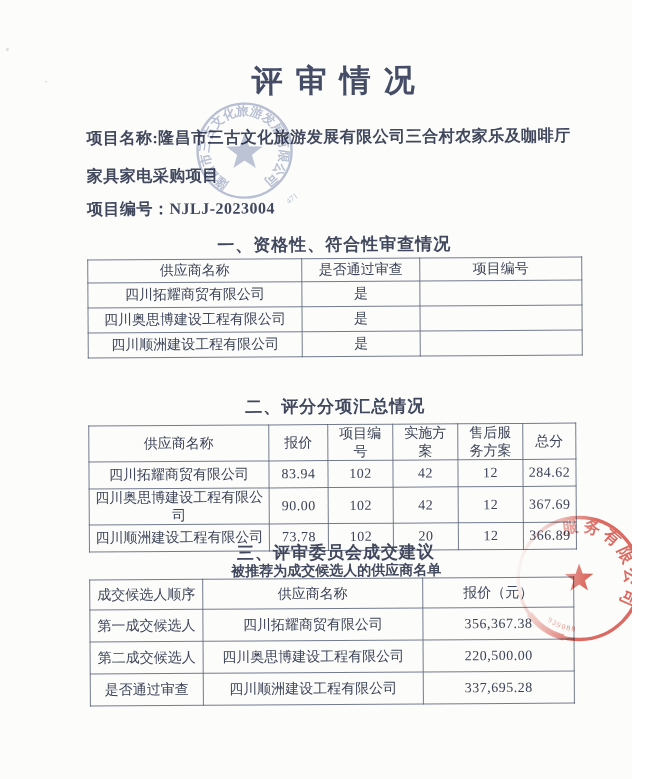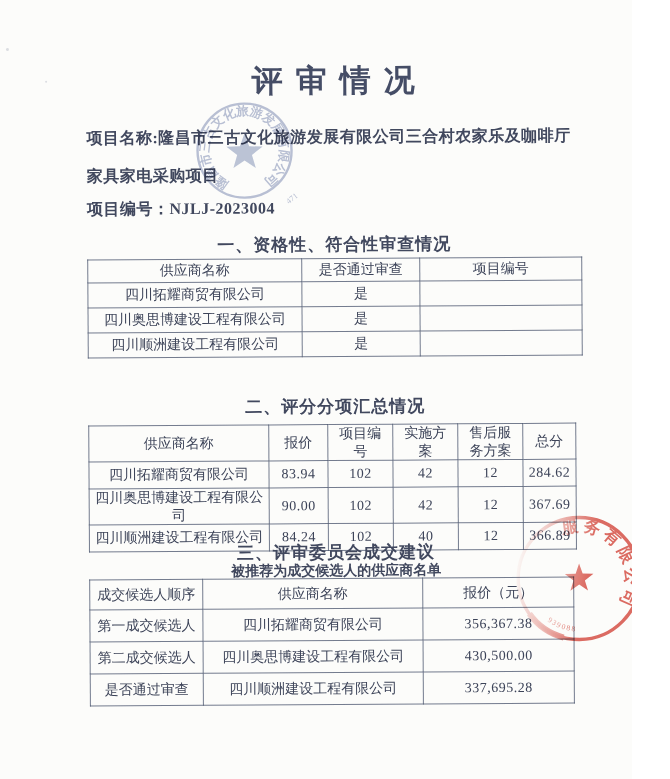--- a/index.html
+++ b/index.html
@@ -105,23 +105,23 @@
     <tr class="r">
       <td>四川奥思博建设工程有限公司</td>
       <td class="num">90.00</td>
       <td class="num">102</td>
       <td class="num">42</td>
       <td class="num">12</td>
       <td class="num">367.69</td>
     </tr>
     <tr class="r">
       <td>四川顺洲建设工程有限公司</td>
-      <td class="num">84.24</td>
+      <td class="num">73.78</td>
       <td class="num">102</td>
-      <td class="num">40</td>
+      <td class="num">20</td>
       <td class="num">12</td>
       <td class="num">366.89</td>
     </tr>
   </tbody>
       </table>
 
   <div class="abs sec-h h3">三、评审委员会成交建议</div>
   <div class="abs sec-sub">被推荐为成交候选人的供应商名单</div>
   <table class="t3">
     <colgroup>
@@ -136,21 +136,21 @@
       <th>报价（元）</th>
     </tr>
     <tr class="r">
       <td>第一成交候选人</td>
       <td>四川拓耀商贸有限公司</td>
       <td class="num">356,367.38</td>
     </tr>
     <tr class="r">
       <td>第二成交候选人</td>
       <td>四川奥思博建设工程有限公司</td>
-      <td class="num">430,500.00</td>
+      <td class="num">220,500.00</td>
     </tr>
     <tr class="r">
       <td>是否通过审查</td>
       <td>四川顺洲建设工程有限公司</td>
       <td class="num">337,695.28</td>
     </tr>
   </tbody>
       </table>
 
   <svg class="abs stamp stamp-blue" viewBox="0 0 136 130">

